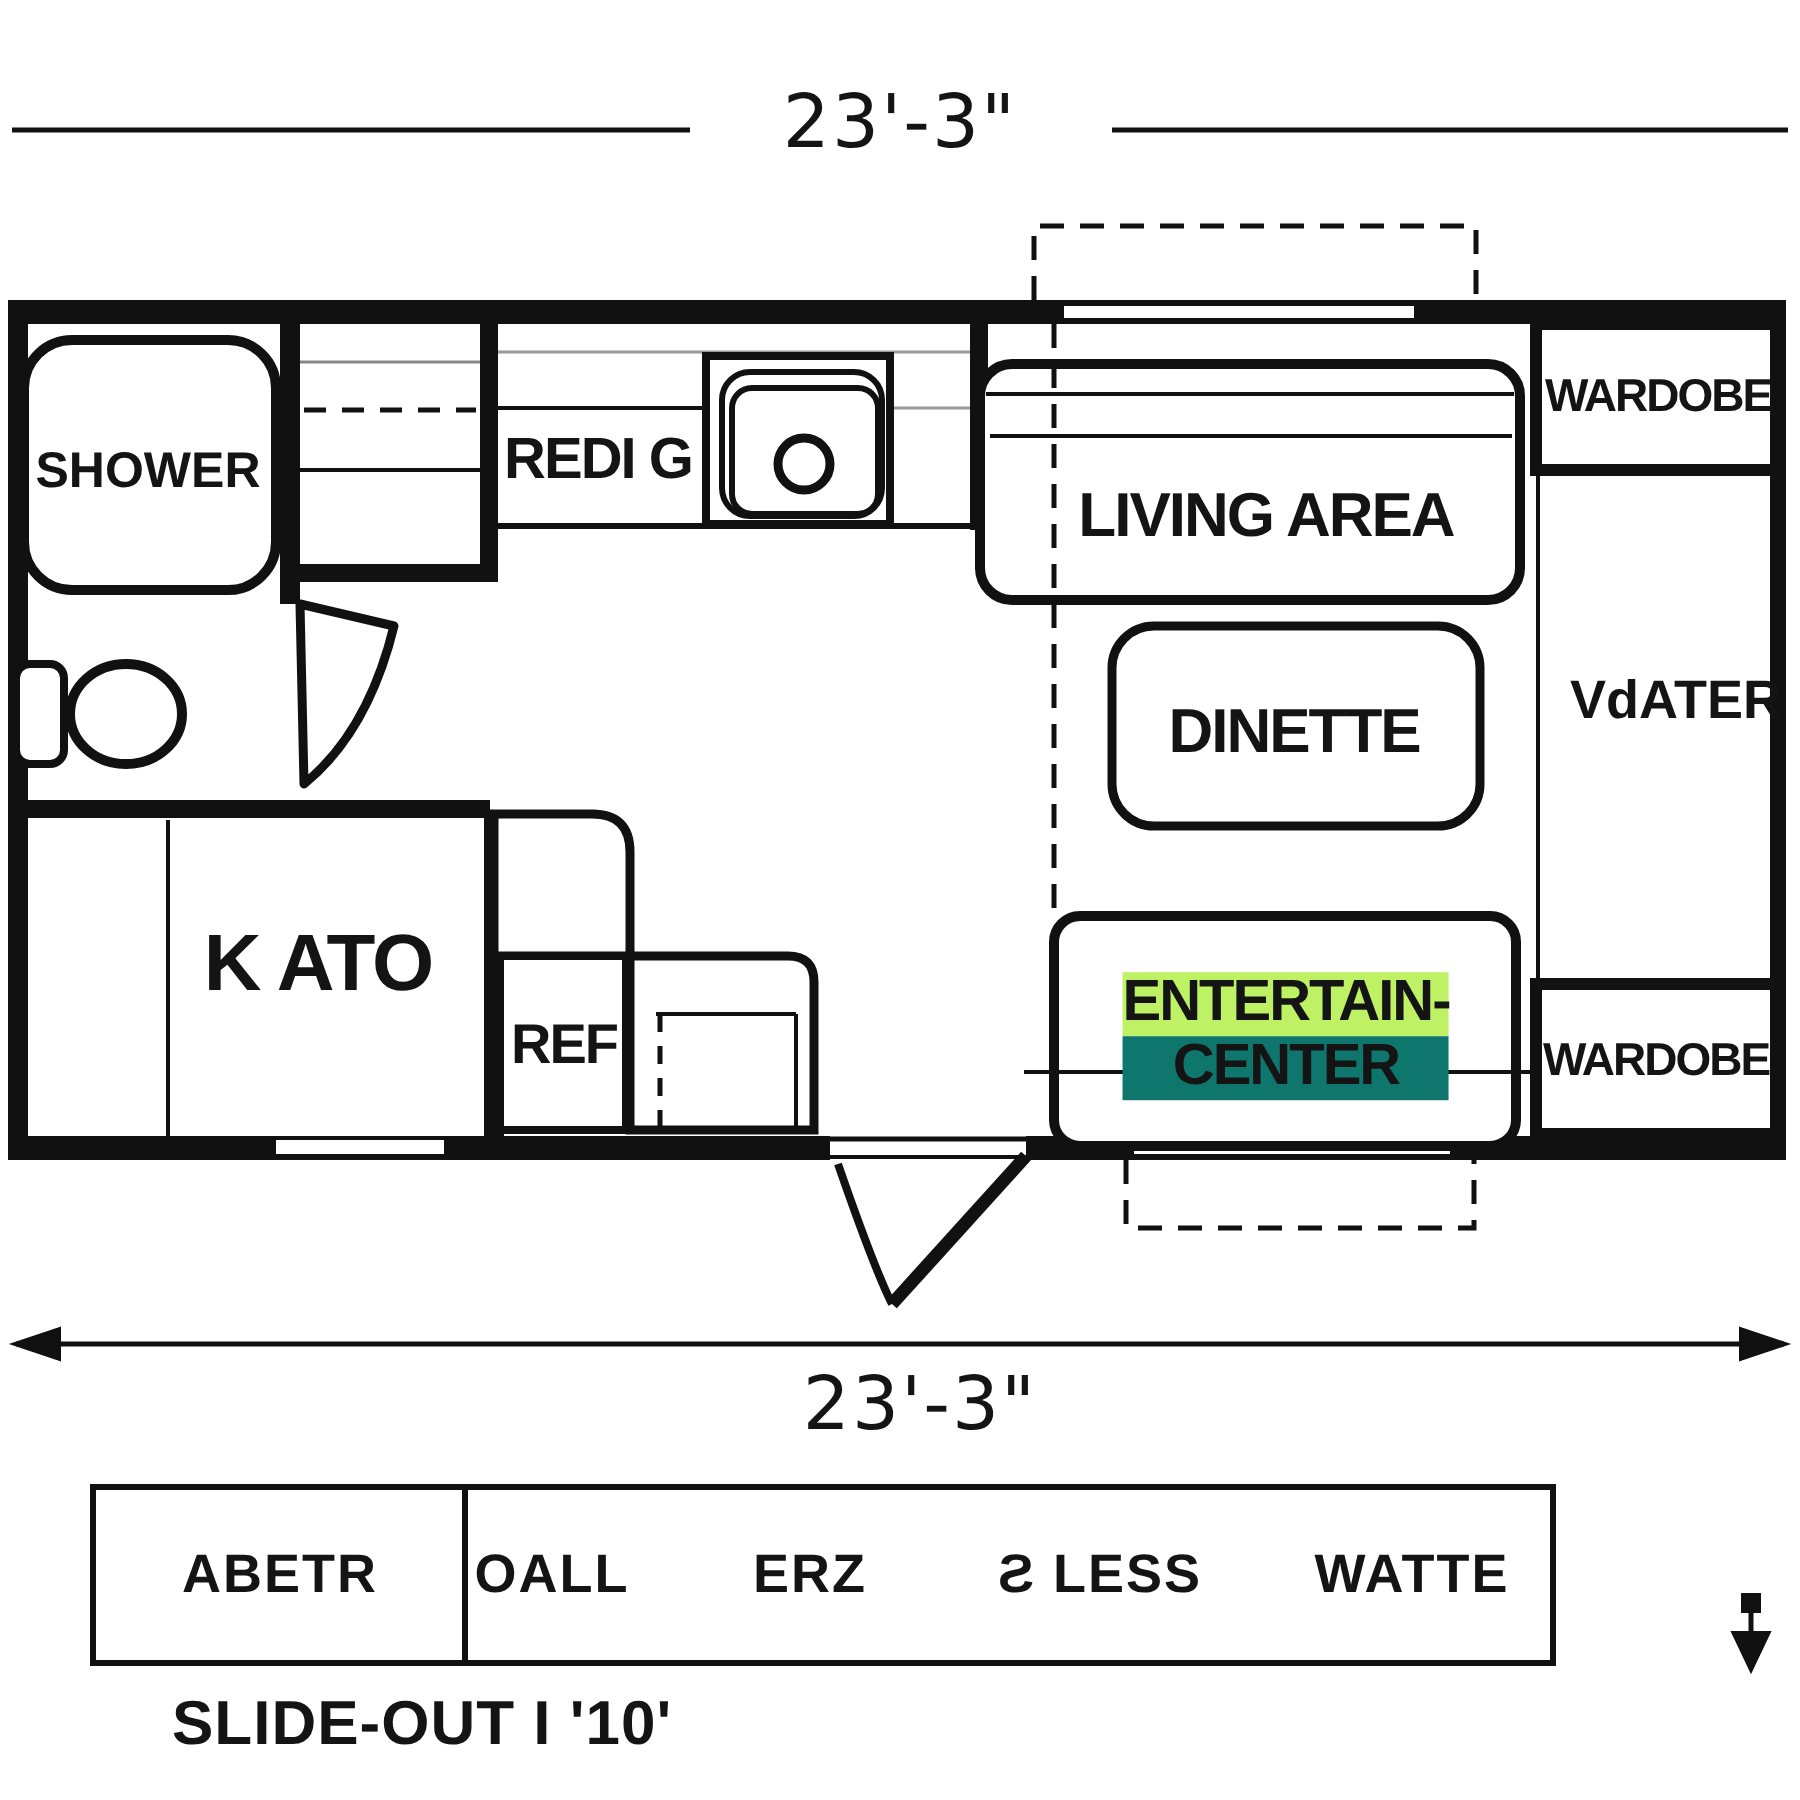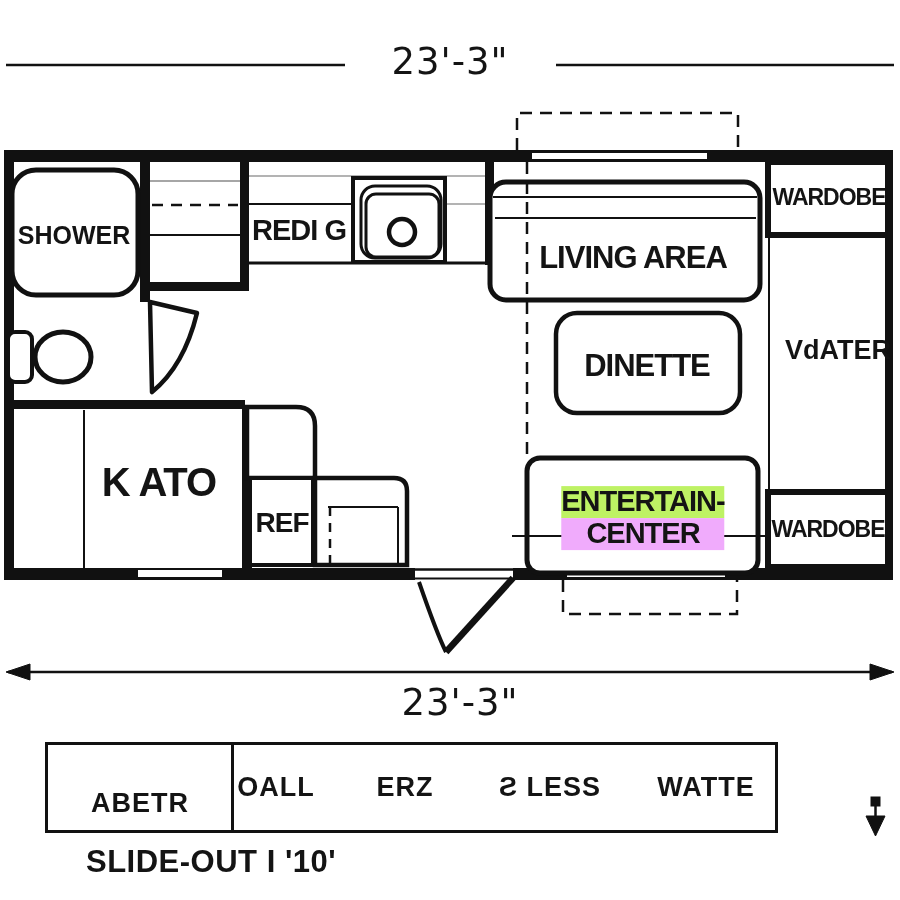--- a/index.html
+++ b/index.html
@@ -149,32 +149,32 @@
 
   <div class="lbl dim" style="left:450px;top:62px;font-size:37px;">23'-3"</div>
   <div class="lbl dim" style="left:460px;top:703px;font-size:37px;">23'-3"</div>
 
   <div class="lbl" style="left:74px;top:236px;font-size:25px;">SHOWER</div>
   <div class="lbl" style="left:299px;top:231px;font-size:29px;letter-spacing:-1px;">REDI G</div>
   <div class="lbl" style="left:633px;top:258px;font-size:31px;letter-spacing:-1px;">LIVING AREA</div>
   <div class="lbl" style="left:647px;top:366px;font-size:31px;letter-spacing:-1px;">DINETTE</div>
   <div class="lbl" style="left:643px;top:518px;font-size:29px;letter-spacing:-1px;">
     <div style="background:#bef264;">ENTERTAIN-</div>
-    <div style="background:#f0abfc;padding:0 6px;">CENTER</div>
+    <div style="background:#0f766e;padding:0 6px;">CENTER</div>
   </div>
   <div class="lbl" style="left:829px;top:198px;font-size:23px;letter-spacing:-1px;">WARDOBE</div>
   <div class="lbl" style="left:828px;top:530px;font-size:23px;letter-spacing:-1px;">WARDOBE</div>
   <div class="lbl" style="left:838px;top:351px;font-size:27px;">VdATER</div>
   <div class="lbl" style="left:159px;top:482px;font-size:40px;letter-spacing:-1px;">K ATO</div>
   <div class="lbl" style="left:282px;top:523px;font-size:28px;letter-spacing:-1px;">REF</div>
 
   <div class="legend-box">
     <div class="legend-divider"></div>
   </div>
-  <div class="lbl legend-lbl" style="left:140px;top:788px;margin-top:16px;">ABETR</div>
+  <div class="lbl legend-lbl" style="left:140px;top:788px;">ABETR</div>
   <div class="lbl legend-lbl" style="left:276px;top:788px;">OALL</div>
   <div class="lbl legend-lbl" style="left:405px;top:788px;">ERZ</div>
   <div class="lbl legend-lbl" style="left:550px;top:788px;">Ƨ LESS</div>
   <div class="lbl legend-lbl" style="left:706px;top:788px;">WATTE</div>
 
   <div class="lbl footer-lbl" style="left:86px;top:845px;">SLIDE-OUT I '10'</div>
 
 </div>
 
 </body></html>

